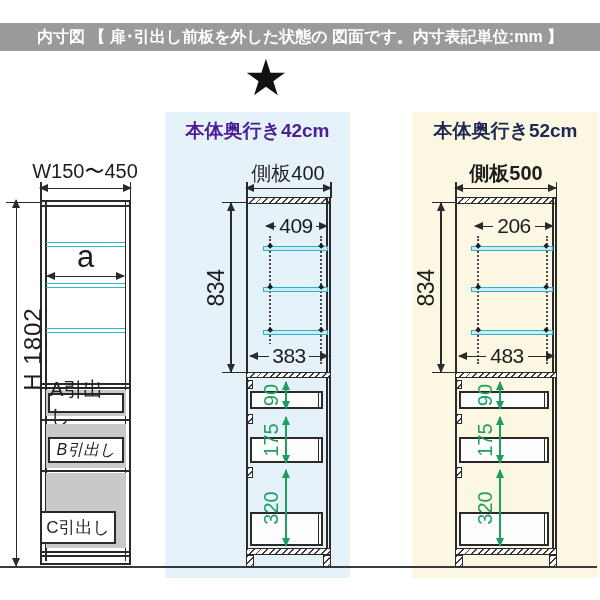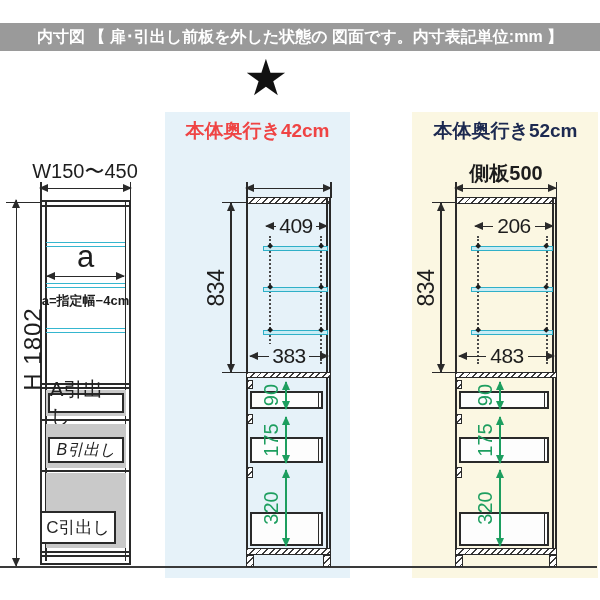--- a/index.html
+++ b/index.html
@@ -42,21 +42,21 @@
 
 <div id="canvas">
 
   <div class="abs" style="left:0;top:23px;width:600px;height:28px;background:#9a9a9a;"></div>
   <div class="txt" style="left:0;top:23px;width:600px;height:28px;color:#fff;font-weight:bold;font-size:16px;">内寸図 【 扉･引出し前板を外した状態の  図面です。内寸表記単位:mm 】</div>
 
   <div class="txt" style="left:238px;top:53px;width:56px;height:50px;font-size:50px;color:#111;">★</div>
 
   <div class="panel" style="left:165px;top:112px;width:185px;height:466px;background:#e6f2f9;"></div>
   <div class="panel" style="left:412px;top:112px;width:186px;height:466px;background:#fbf7e2;"></div>
-  <div class="txt" style="left:170px;top:119px;width:175px;height:24px;font-size:19px;font-weight:bold;color:#ef4444;">本体奥行き42cm</div>
+  <div class="txt" style="left:170px;top:119px;width:175px;height:24px;font-size:19px;font-weight:bold;color:#4c1d95;">本体奥行き42cm</div>
   <div class="txt" style="left:418px;top:119px;width:175px;height:24px;font-size:19px;font-weight:bold;color:#1c2950;">本体奥行き52cm</div>
 
   <div class="hl" style="left:0;top:566px;width:597px;height:2px;background:#3a3a3a;"></div>
 
   <div class="txt" style="left:26px;top:160px;width:118px;height:22px;font-size:20px;">W150〜450</div>
   <div class="dim-h" style="left:39px;top:184px;width:93px;">
       <i class="dl"></i>
       <i class="tl"></i>
       <i class="tr"></i>
     </div>
@@ -71,21 +71,20 @@
   <div class="shelf2" style="left:46px;top:242px;width:79px;"></div>
   <div class="shelf2" style="left:46px;top:283px;width:79px;"></div>
   <div class="shelf2" style="left:46px;top:328px;width:79px;"></div>
 
   <div class="txt" style="left:46px;top:240px;width:79px;height:34px;font-size:31px;">a</div>
   <div class="dim-h" style="left:46px;top:272px;width:79px;">
       <i class="dl"></i>
       <i class="tl"></i>
       <i class="tr"></i>
     </div>
-  <div class="txt" style="left:43px;top:292px;width:85px;height:17px;font-size:13px;font-weight:bold;">a=指定幅−4cm</div>
 
   <div class="hl" style="left:42px;top:383px;width:87px;"></div>
   <div class="hl" style="left:42px;top:387px;width:87px;"></div>
 
   <div class="gray" style="left:45.5px;top:390px;width:80px;height:26px;"></div>
   <div class="dbox" style="left:48px;top:393px;width:72px;height:16px;">
     <span style="font-size:20px;">A引出し</span>
   </div>
   <div class="hl" style="left:42px;top:419px;width:87px;"></div>
 
@@ -103,20 +102,21 @@
   <div class="hl" style="left:42px;top:555px;width:87px;"></div>
 
   <div class="hl" style="left:6px;top:202px;width:34px;height:1.4px;"></div>
   <div class="dim-v" style="left:12px;top:199px;height:368px;">
       <i class="dl"></i>
       <i class="tt"></i>
       <i class="tb"></i>
     </div>
   <div class="txt rot" style="left:-27px;top:335px;width:120px;height:28px;font-size:24px;letter-spacing:1px;">H 1802</div>
 
+  <div class="txt" style="left:240px;top:162px;width:96px;height:22px;font-size:20px;">側板400</div>
   <div class="dim-h" style="left:245px;top:184px;width:87px;">
       <i class="dl"></i>
       <i class="tl"></i>
       <i class="tr"></i>
     </div>
   <div class="vl" style="left:246px;top:182px;height:16px;"></div>
   <div class="vl" style="left:330px;top:182px;height:16px;"></div>
 
   <div class="hatch" style="left:246px;top:197px;width:85px;height:7px;"></div>
   <div class="vl" style="left:246px;top:197px;height:359px;"></div>

